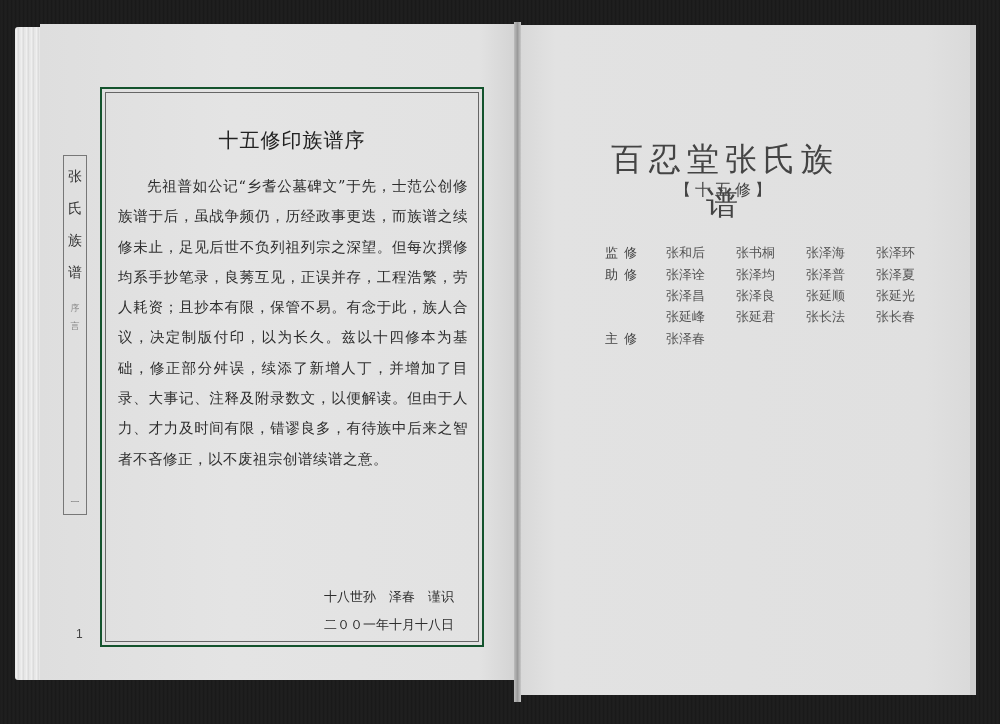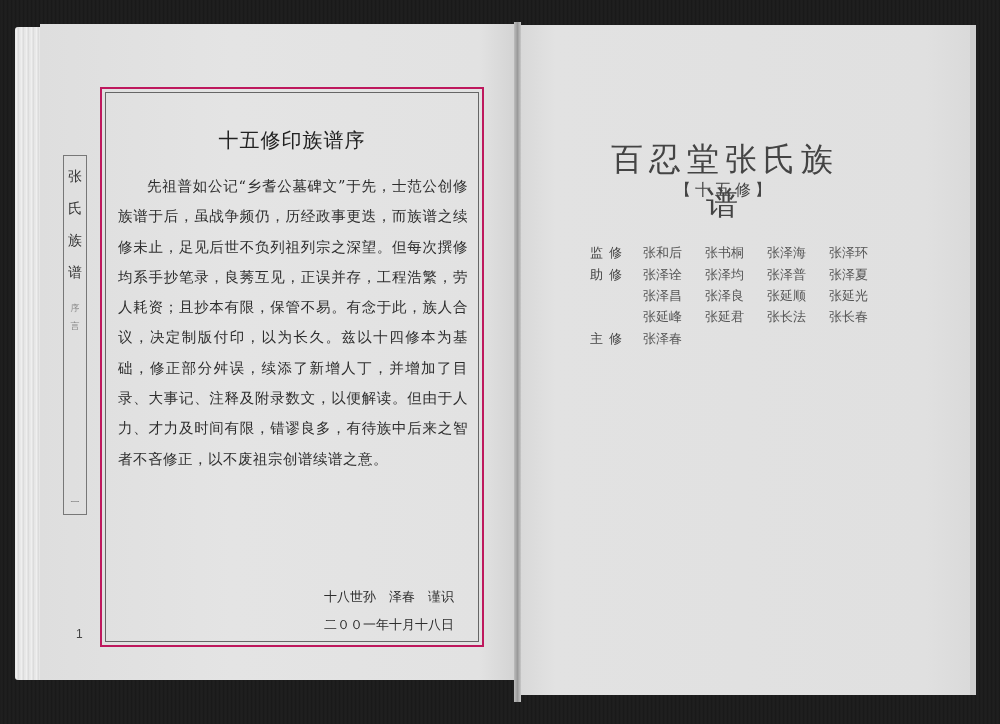--- a/index.html
+++ b/index.html
@@ -27,21 +27,21 @@
       position: absolute; left: 519px; top: 25px; width: 452px; height: 670px;
       background: linear-gradient(90deg, #d8d8d8 0%, #e2e2e2 8%, #e0e0e0 90%, #dadada 100%);
     }
     .gutter {
       position: absolute; left: 514px; top: 22px; width: 7px; height: 680px;
       background: linear-gradient(90deg, #bdbdbd, #9a9a9a 50%, #c8c8c8);
     }
     
     .frame-outer {
       position: absolute; left: 100px; top: 87px; width: 384px; height: 560px;
-      border: 2px solid #be185d; box-sizing: border-box;
+      border: 2px solid #14532d; box-sizing: border-box;
     }
     .frame-inner {
       position: absolute; left: 3px; top: 3px; right: 3px; bottom: 3px;
       border: 1px solid #666;
     }
     .preface-title {
       position: absolute; left: 0; right: 0; top: 38px;
       text-align: center; font-size: 20px; letter-spacing: 1px; color: #222;
     }
     .preface-body {
@@ -78,23 +78,23 @@
       position: absolute; left: 600px; top: 138px; width: 250px;
       font-size: 32px; letter-spacing: 6px; color: #444; text-align: center;
     }
     .edition {
       position: absolute; left: 600px; top: 180px; width: 250px;
       font-size: 16px; letter-spacing: 4px; color: #444; text-align: center;
     }
     .credits {
       position: absolute; left: 590px; top: 242px; font-size: 13px; color: #555;
     }
-    .credit-row { display: flex; line-height: 21px; margin-bottom: 1px; }
+    .credit-row { display: flex; line-height: 21px; margin-bottom: 1px; text-align: right; }
     .credit-role { width: 53px; letter-spacing: 6px; color: #444; }
-    .credit-names { display: grid; grid-template-columns: repeat(4, 62px); column-gap: 0; }
+    .credit-names { display: grid; grid-template-columns: repeat(4, 62px); column-gap: 8px; }
     .credit-name { white-space: nowrap; }
     .shade-right {
       position: absolute; left: 970px; top: 25px; width: 6px; height: 670px;
       background: #cfcfcf;
     }
   </style>
 </head>
 <body>
 
 <div class="backdrop"></div>

